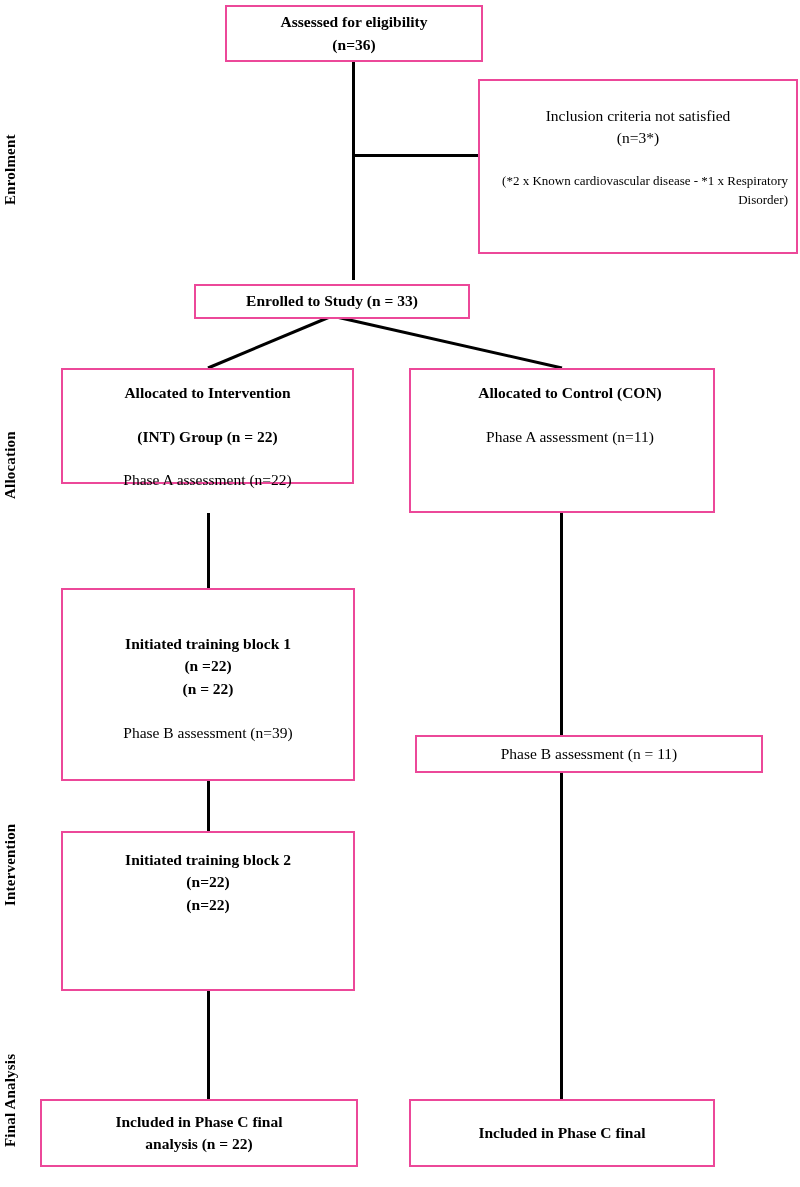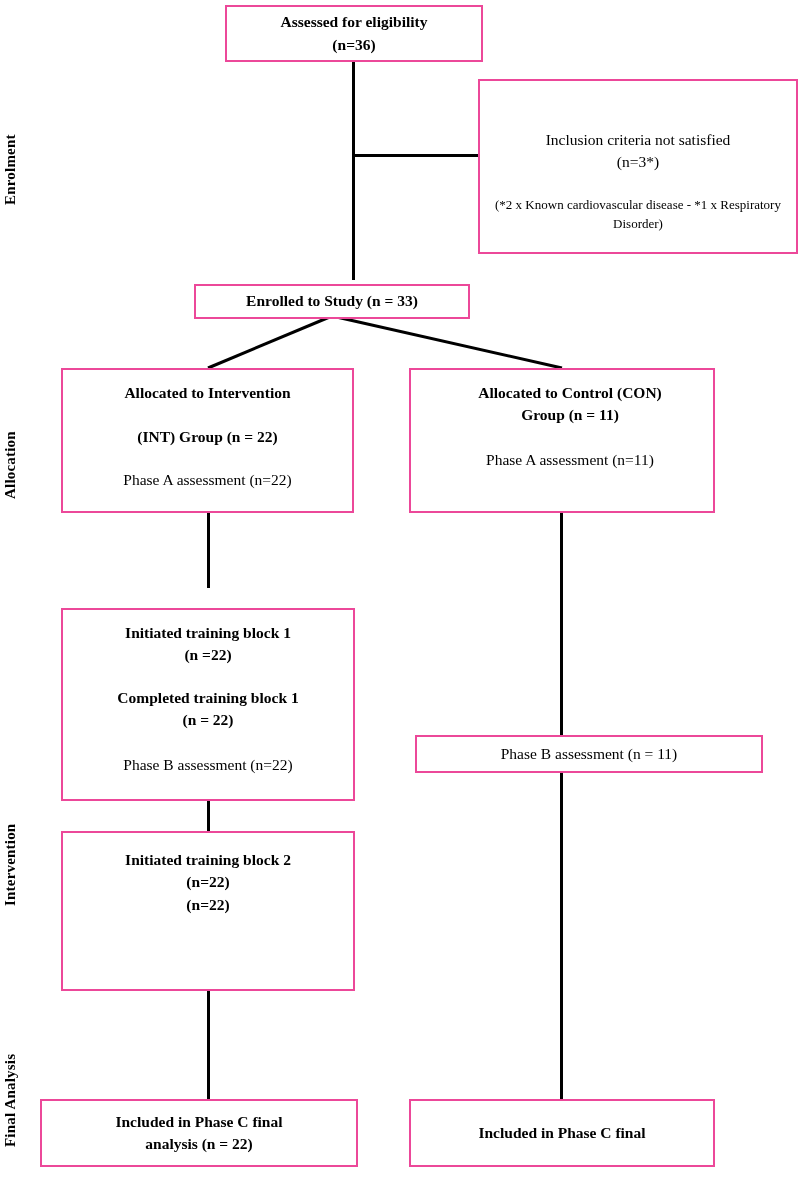--- a/index.html
+++ b/index.html
@@ -82,47 +82,45 @@
 
   <div class="line vline" style="left:560px; top:513px; height:222px;"></div>
   <div class="line vline" style="left:560px; top:773px; height:326px;"></div>
 
   <div class="box" style="left:225px; top:5px; width:258px; height:57px;">
     <p class="b sz15">Assessed for eligibility</p>
     <p class="b sz15">(n=36)</p>
   </div>
 
   <div class="box" style="left:478px; top:79px; width:320px; height:175px; justify-content:flex-start; padding-top:14px;">
-    <p class="n sz15" style="margin-top:34px;">Inclusion criteria not satisfied</p>
+    <p class="n sz15" style="margin-top:10px;">Inclusion criteria not satisfied</p>
     <p class="n sz15">(n=3*)</p>
-    <p class="n sz13" style="margin-top:22px;">(*2 x Known cardiovascular disease - *1 x Respiratory Disorder)</p>
+    <p class="n sz13" style="margin-top:22px;text-align:right;">(*2 x Known cardiovascular disease - *1 x Respiratory Disorder)</p>
   </div>
 
   <div class="box" style="left:194px; top:284px; width:276px; height:35px;">
     <p class="b sz15">Enrolled to Study (n = 33)</p>
   </div>
 
-  <div class="box" style="left:61px; top:368px; width:293px; height:145px; justify-content:flex-start; padding-top:12px;">
+  <div class="box" style="left:61px; top:368px; width:293px; height:116px; justify-content:flex-start; padding-top:12px;">
     <p class="b sz15">Allocated to Intervention</p>
     <p class="b sz15" style="margin-top:22px;">(INT) Group   (n = 22)</p>
     <p class="n sz15" style="margin-top:20px;">Phase A assessment (n=22)</p>
   </div>
 
   <div class="box" style="left:409px; top:368px; width:306px; height:145px; justify-content:flex-start; padding-top:12px;padding-left:24px;">
     <p class="b sz15">Allocated to Control (CON)</p>
-    <p class="b sz15">Group      (n = 11)</p>
     <p class="n sz15" style="margin-top:22px;">Phase A assessment (n=11)</p>
   </div>
 
-  <div class="box" style="left:61px; top:608px; width:294px; height:193px; justify-content:flex-start; padding-top:12px;">
+  <div class="box" style="left:61px; top:588px; width:294px; height:193px; justify-content:center; padding-top:12px;">
     <p class="b sz15">Initiated training block 1</p>
     <p class="b sz15">(n =22)</p>
-    <p class="b sz15" style="margin-top:20px;">Completed training block 1</p>
     <p class="b sz15">(n = 22)</p>
-    <p class="n sz15" style="margin-top:22px;">Phase B assessment (n=22)</p>
+    <p class="n sz15" style="margin-top:22px;">Phase B assessment (n=39)</p>
   </div>
 
   <div class="box" style="left:415px; top:735px; width:348px; height:38px;">
     <p class="n sz15">Phase B assessment (n = 11)</p>
   </div>
 
   <div class="box" style="left:61px; top:831px; width:294px; height:160px; justify-content:flex-start; padding-top:16px;">
     <p class="b sz15">Initiated training block 2</p>
     <p class="b sz15">(n=22)</p>
     <p class="b sz15">(n=22)</p>

